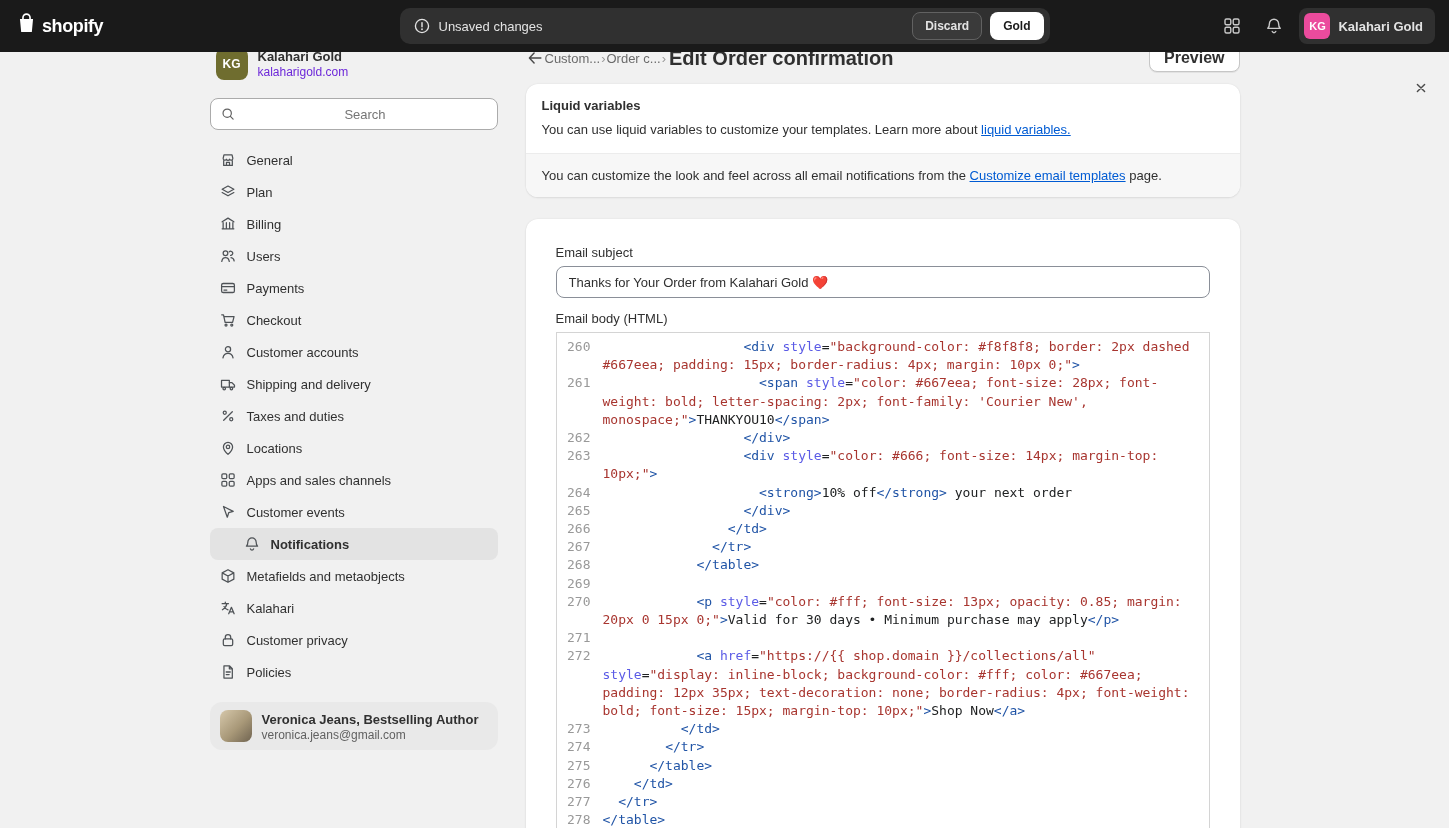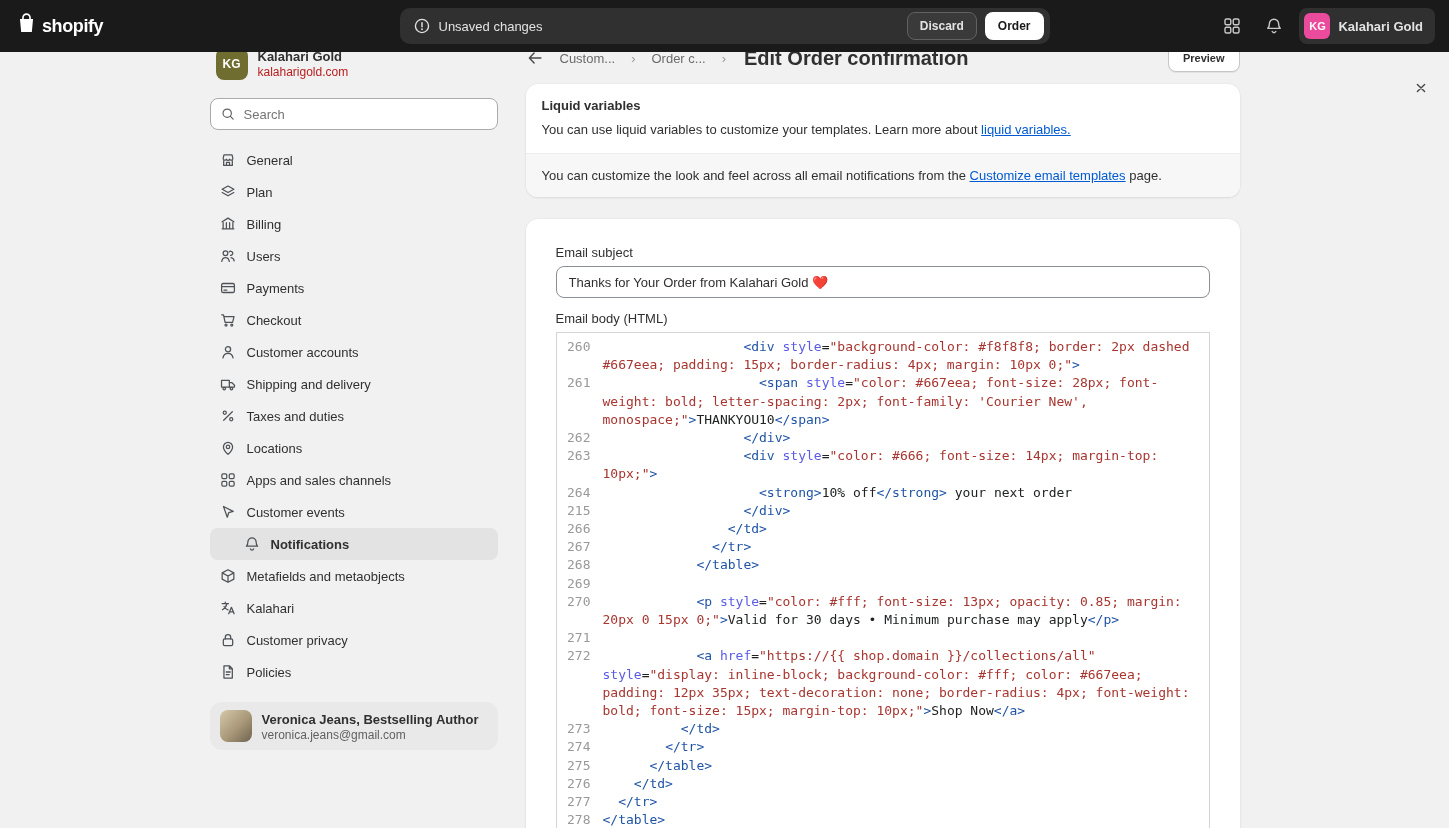--- a/index.html
+++ b/index.html
@@ -35,47 +35,47 @@
   .close-btn { position:absolute; top:74px; right:14px; width:28px; height:28px; z-index:5;
                background:none; border:none; display:flex; align-items:center; justify-content:center; }
   .inner { width:1030px; margin:0 auto; display:flex; gap:28px; padding-top:44px; }
 
   
   .sidebar { width:288px; flex:none; }
   .store-chip { display:flex; align-items:center; gap:10px; padding:4px 6px; border-radius:8px; cursor:pointer; }
   .store-avatar { width:32px; height:32px; border-radius:8px; color:#fff; font-weight:700; font-size:12px;
                   display:flex; align-items:center; justify-content:center; flex:none; }
   .store-name { font-size:13px; font-weight:700; color:#303030; }
-  .store-domain { font-size:12px; color:#b91c1c; margin-top:1px; }
+  .store-domain { font-size:12px; color:#6d28d9; margin-top:1px; }
   .search-box { position:relative; margin-top:14px; }
   .search-box .mag { position:absolute; left:10px; top:8px; color:#616161; }
   .search-box input { width:100%; height:32px; border:1px solid #ababab; border-radius:8px;
-                      background:#fff; padding:0 10px 0 33px; font-size:13px; color:#303030; outline:none; }
+                      background:#fff; padding:0 10px 0 33px; font-size:13px; color:#303030; outline:none;text-align:center; }
   .search-box input::placeholder { color:#757575; }
   .menu { margin-top:14px; }
   .side-item { display:flex; align-items:center; gap:9px; height:32px; padding:0 8px;
                border-radius:8px; font-size:13px; color:#303030; cursor:pointer; }
   .side-item.selected { background:#e3e3e3; font-weight:600;padding-left:32px; }
   .side-icon { width:20px; height:20px; flex:none; display:flex; align-items:center;
                justify-content:center; color:#4f5357; }
   .side-footer { margin-top:14px; background:#e9e9e9; border-radius:12px; padding:8px 10px;
                  display:flex; gap:10px; align-items:flex-end; cursor:pointer; }
   .photo { width:32px; height:32px; border-radius:8px; flex:none;
            background:linear-gradient(135deg,#d6c8ab 0%,#a89878 55%,#6f6350 100%); }
   .fname { font-size:13px; font-weight:600; color:#303030; }
   .femail { font-size:12px; color:#616161; margin-top:1px; }
 
   
   .main { flex:1; min-width:0; }
-  .page-header { display:flex; align-items:center; gap:16px; height:28px; color:#4a4a4a; }
+  .page-header { display:flex; align-items:center; gap:1px; height:28px; color:#4a4a4a; }
   .crumb { font-size:13px; color:#6b6b6b; cursor:pointer; }
   .sep { font-size:13px; color:#9a9a9a; }
   .page-title { font-size:20px; font-weight:700; color:#303030; margin:0 2px; white-space:nowrap; }
   .btn-preview { height:28px; padding:0 14px; background:#fff; border:1px solid #c6c6c6;
-                 border-radius:8px; font-size:11px; font-weight:600; color:#303030;
+                 border-radius:8px; font-size:16px; font-weight:600; color:#303030;
                  box-shadow:0 1px 0 rgba(26,26,26,.07); }
 
   .card { background:#fff; border-radius:12px; overflow:hidden; margin-top:12px;
           box-shadow:0 1px 2px rgba(0,0,0,.08), 0 0 2px rgba(0,0,0,.08); }
   .card-sec { padding:14px 16px; }
   .card-sec h3 { font-size:13px; font-weight:700; color:#303030; margin-bottom:7px; }
   .card-sec p { font-size:13px; color:#303030; line-height:19px; }
   a.inline-link { color:var(--link,#005bd3); text-decoration:underline; cursor:pointer; }
   .card-sub { background:#f7f7f7; border-top:1px solid #ececec; padding:12px 16px;
               font-size:13px; color:#303030; line-height:19px; }
@@ -115,21 +115,21 @@
     <span style="display:flex;">
       <svg width="18" height="18" viewBox="0 0 20 20">
         <circle cx="10" cy="10" r="7.3" fill="none" stroke="#e3e3e3" stroke-width="1.5"></circle>
         <path d="M10 6.3v4.5" stroke="#e3e3e3" stroke-width="1.6" stroke-linecap="round"></path>
         <circle cx="10" cy="13.6" r="1" fill="#e3e3e3"></circle>
       </svg>
     </span>
     <span class="unsaved-label">Unsaved changes</span>
     <span class="flex1"></span>
     <button class="btn-discard">Discard</button>
-    <button class="btn-save">Order</button>
+    <button class="btn-save">Gold</button>
   </div>
 
   <div class="top-right">
     <button class="icon-btn">
       <svg width="20" height="20" viewBox="0 0 20 20" fill="none" stroke="currentColor" stroke-width="1.4">
         <rect x="3" y="3" width="5.8" height="5.8" rx="1.5"></rect>
           <rect x="11.2" y="3" width="5.8" height="5.8" rx="1.5"></rect>
         <rect x="3" y="11.2" width="5.8" height="5.8" rx="1.5"></rect>
           <rect x="11.2" y="11.2" width="5.8" height="5.8" rx="1.5"></rect>
       </svg>
@@ -383,21 +383,21 @@
               </div>
               <div class="code-line">
                 <span class="ln">263</span>
                 <span class="code-text"><span class="tok-pln">                  </span><span class="tok-tag">&lt;div</span><span class="tok-pln"> </span><span class="tok-att">style</span><span class="tok-pln">=</span><span class="tok-str">"color: #666; font-size: 14px; margin-top: 10px;"</span><span class="tok-tag">&gt;</span></span>
               </div>
               <div class="code-line">
                 <span class="ln">264</span>
                 <span class="code-text"><span class="tok-pln">                    </span><span class="tok-tag">&lt;strong&gt;</span><span class="tok-pln">10% off</span><span class="tok-tag">&lt;/strong&gt;</span><span class="tok-pln"> your next order</span></span>
               </div>
               <div class="code-line">
-                <span class="ln">215</span>
+                <span class="ln">265</span>
                 <span class="code-text"><span class="tok-pln">                  </span><span class="tok-tag">&lt;/div&gt;</span></span>
               </div>
               <div class="code-line">
                 <span class="ln">266</span>
                 <span class="code-text"><span class="tok-pln">                </span><span class="tok-tag">&lt;/td&gt;</span></span>
               </div>
               <div class="code-line">
                 <span class="ln">267</span>
                 <span class="code-text"><span class="tok-pln">              </span><span class="tok-tag">&lt;/tr&gt;</span></span>
               </div>

